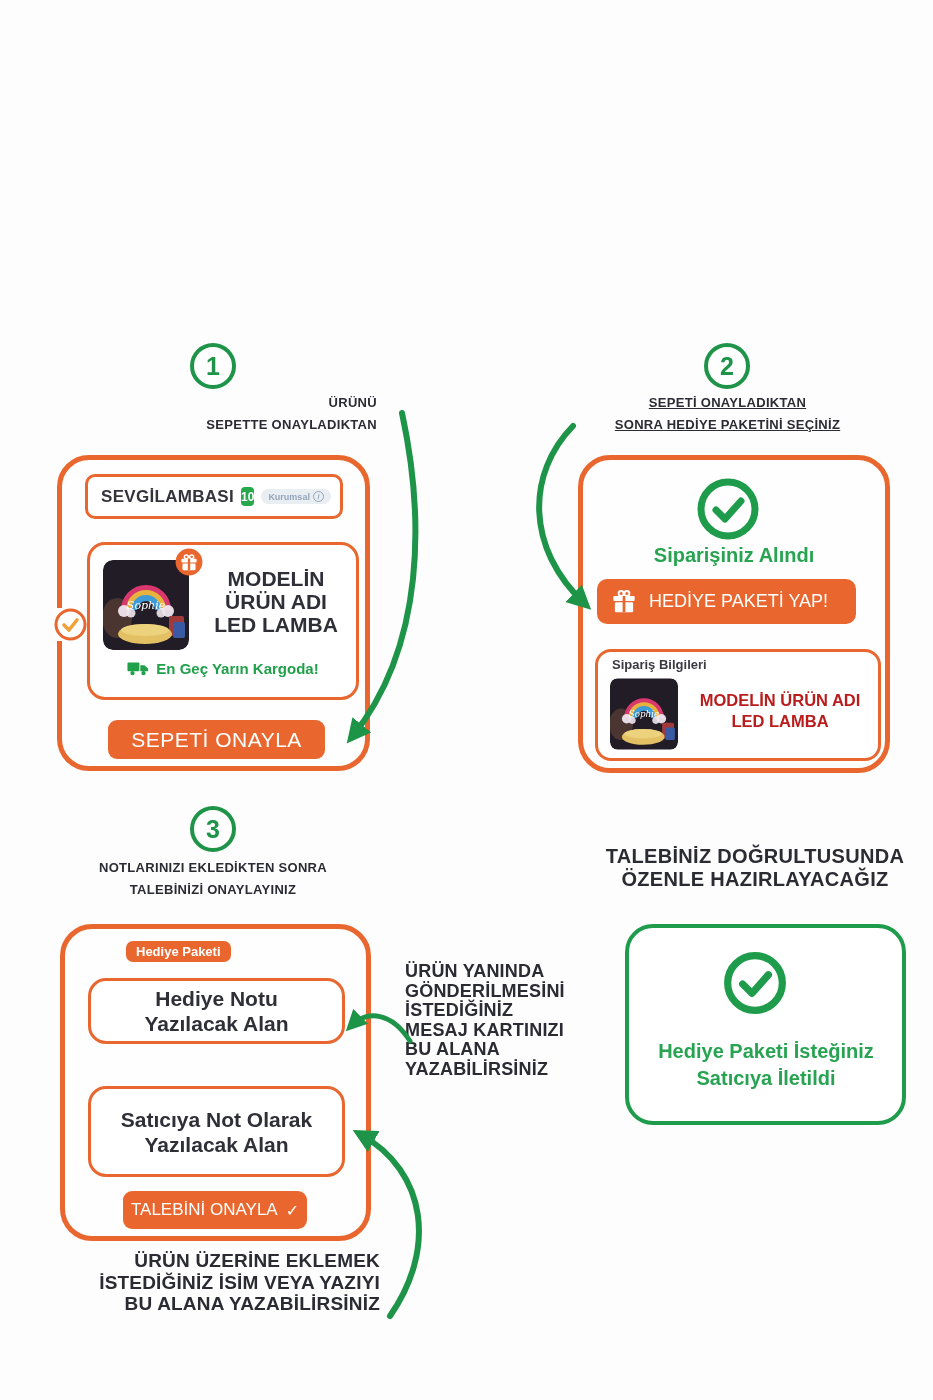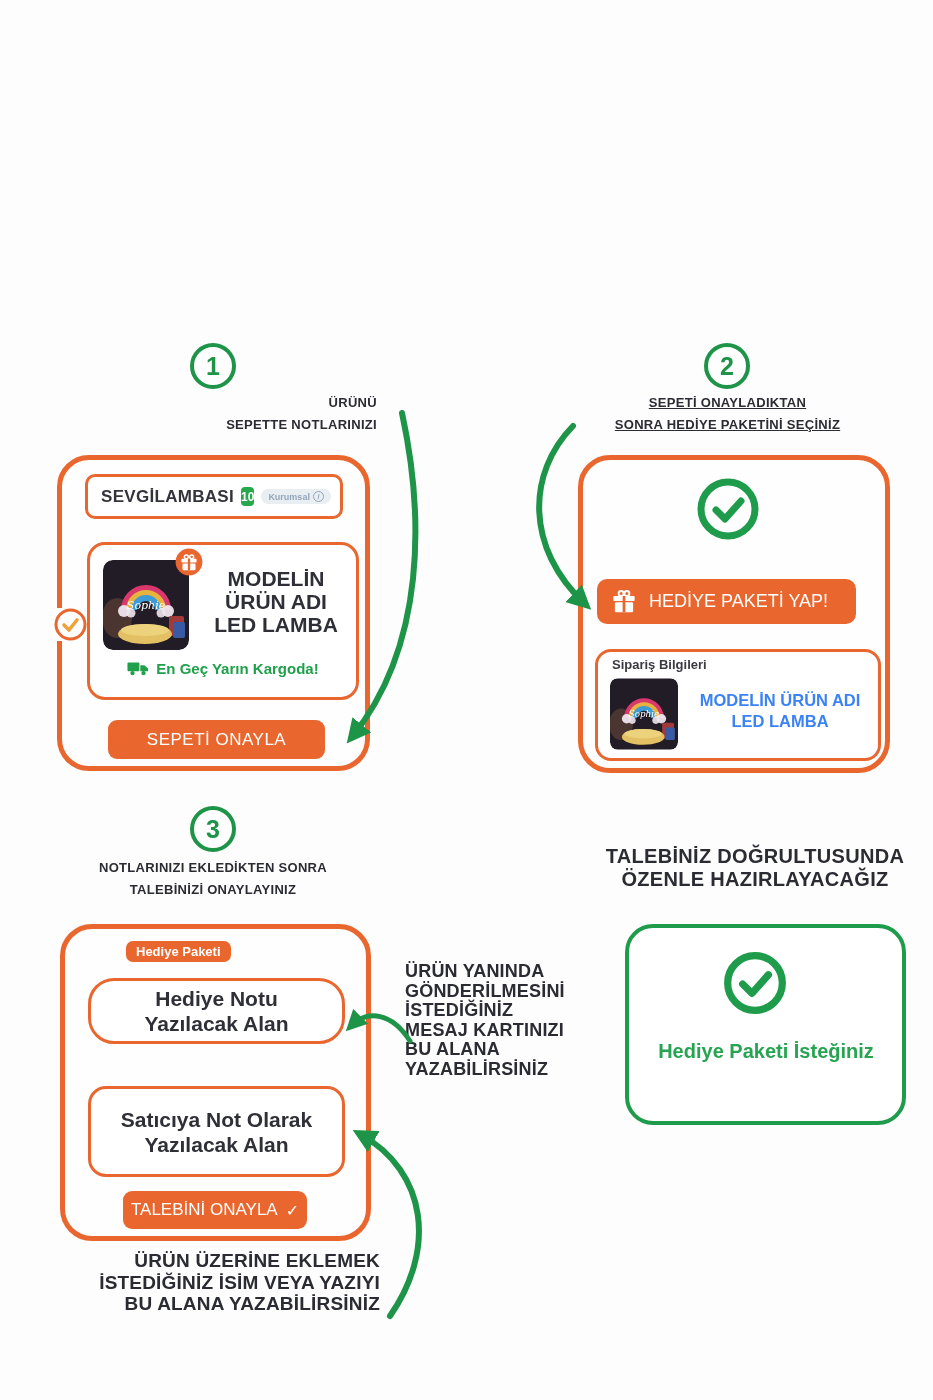--- a/index.html
+++ b/index.html
@@ -44,21 +44,21 @@
 <body>
 
 <div class="canvas">
 
 
   <div class="step-badge" style="left:190px;top:343px;">
     <span>1</span>
   </div>
   <div class="caption right" style="left:40px;top:392px;width:337px;">
     <div>ÜRÜNÜ</div>
-    <div>SEPETTE NOTLARINIZI</div>
+    <div>SEPETTE ONAYLADIKTAN</div>
   </div>
 
   <div class="ocard" style="left:57px;top:455px;width:313px;height:316px;"></div>
 
   <div class="icard storebar z2" style="left:85px;top:474px;width:258px;height:45px;border-radius:10px;">
     <span class="store-name">SEVGİLAMBASI</span>
     <span class="score">10</span>
     <span class="pill">
       <span>Kurumsal</span>
       <span class="pill-info">i</span>
@@ -99,21 +99,21 @@
   <div class="ship z2" style="left:100px;top:660px;width:246px;">
     <svg width="22" height="15" viewBox="0 0 24 16">
       <rect x="0.5" y="1.5" width="13" height="9.5" rx="1" fill="#21a04b"></rect>
       <path d="M14.5 4.5 h4.5 l4 3.5 v3 h-8.5 z" fill="#21a04b"></path>
       <circle cx="6" cy="13" r="2.4" fill="#21a04b"></circle>
       <circle cx="18" cy="13" r="2.4" fill="#21a04b"></circle>
     </svg>
     <span>En Geç Yarın Kargoda!</span>
   </div>
 
-  <button class="btn z2" style="left:108px;top:720px;width:217px;height:39px;font-size:17px;letter-spacing:.5px;">SEPETİ ONAYLA</button>
+  <button class="btn z2" style="left:108px;top:720px;width:217px;height:39px;font-size:21px;letter-spacing:.5px;">SEPETİ ONAYLA</button>
 
   <svg class="bullet" style="left:54px;top:608px;" width="33" height="33" viewBox="0 0 33 33">
     <circle cx="16.5" cy="16.5" r="14.5" fill="#fff" stroke="#e9672e" stroke-width="3"></circle>
     <path d="M10 17 L15 22 L23 12" fill="none" stroke="#f0a13a" stroke-width="3.6" stroke-linecap="round" stroke-linejoin="round"></path>
   </svg>
 
   <svg class="abs z3" style="left:322px;top:405px;" width="105" height="350" viewBox="0 0 105 350">
     <defs>
         <marker id="m1" viewBox="0 0 10 10" refX="6.5" refY="5" markerWidth="4" markerHeight="4" orient="auto">
           <path d="M0 0 L10 5 L0 10 z" fill="#1e9448"></path>
@@ -129,20 +129,21 @@
     <div>SEPETİ ONAYLADIKTAN</div>
     <div>SONRA HEDİYE PAKETİNİ SEÇİNİZ</div>
   </div>
 
   <div class="ocard" style="left:578px;top:455px;width:312px;height:318px;"></div>
 
   <svg class="abs z2" style="left:696px;top:477px;" width="64" height="64" viewBox="0 0 64 64">
     <circle cx="32" cy="32" r="27" fill="none" stroke="#1e9c4b" stroke-width="7"></circle>
     <path d="M20 33 L29 42 L45 24" fill="none" stroke="#1e9c4b" stroke-width="7" stroke-linecap="round" stroke-linejoin="round"></path>
   </svg>
+  <div class="status-green" style="left:578px;top:544px;width:312px;">Siparişiniz Alındı</div>
 
   <button class="btn z2" style="left:597px;top:579px;width:259px;height:45px;font-size:18px;gap:10px;border-radius:10px;justify-content:flex-start;padding-left:12px;">
     <svg width="30" height="30" viewBox="0 0 24 24">
       <circle cx="9.7" cy="5.2" r="2" fill="none" stroke="#fff" stroke-width="1.5"></circle>
       <circle cx="14.3" cy="5.2" r="2" fill="none" stroke="#fff" stroke-width="1.5"></circle>
       <rect x="3.5" y="7.2" width="17" height="4" rx="0.9" fill="#fff"></rect>
       <rect x="4.7" y="12.2" width="14.6" height="8" rx="1" fill="#fff"></rect>
       <rect x="10.9" y="7.2" width="2.2" height="13" fill="#e9672e"></rect>
     </svg>
     <span>HEDİYE PAKETİ YAP!</span>
@@ -159,21 +160,21 @@
     <circle cx="21" cy="51" r="6" fill="#efe6ee" opacity="0.95"></circle>
     <circle cx="28" cy="53" r="4.5" fill="#efe6ee" opacity="0.9"></circle>
     <circle cx="65" cy="51" r="6" fill="#efe6ee" opacity="0.95"></circle>
     <circle cx="58" cy="53" r="4.5" fill="#efe6ee" opacity="0.9"></circle>
     <text x="43" y="49" text-anchor="middle" font-family="DejaVu Serif, serif" font-style="italic" font-size="11" fill="#ffffff">Sophie</text>
     <rect x="66" y="56" width="15" height="20" rx="2" fill="#a33a3a"></rect>
     <rect x="70" y="62" width="12" height="16" rx="2" fill="#3a5aa3"></rect>
     <ellipse cx="42" cy="74" rx="27" ry="10" fill="#e3c063"></ellipse>
     <ellipse cx="42" cy="70" rx="24" ry="6" fill="#edd27e"></ellipse>
   </svg>
-  <div class="abs z3" style="left:685px;top:690px;width:190px;text-align:center;font-size:16.5px;font-weight:bold;line-height:21px;color:#3b82f6;">
+  <div class="abs z3" style="left:685px;top:690px;width:190px;text-align:center;font-size:16.5px;font-weight:bold;line-height:21px;color:#b91c1c;">
     <div>MODELİN ÜRÜN ADI</div>
     <div>LED LAMBA</div>
   </div>
 
   <svg class="abs z3" style="left:533px;top:418px;" width="72" height="205" viewBox="0 0 72 205">
     <defs>
         <marker id="m2" viewBox="0 0 10 10" refX="6.5" refY="5" markerWidth="4" markerHeight="4" orient="auto">
           <path d="M0 0 L10 5 L0 10 z" fill="#1e9448"></path>
         </marker>
       </defs>
@@ -184,21 +185,21 @@
     <span>3</span>
   </div>
   <div class="caption center" style="left:23px;top:857px;width:380px;">
     <div>NOTLARINIZI EKLEDİKTEN SONRA</div>
     <div>TALEBİNİZİ ONAYLAYINIZ</div>
   </div>
 
   <div class="ocard" style="left:60px;top:924px;width:311px;height:317px;"></div>
   <div class="tag z2" style="left:84px;top:941px;margin-left:42px;">Hediye Paketi</div>
 
-  <div class="icard z2" style="left:88px;top:978px;width:257px;height:66px;border-radius:26px;">
+  <div class="icard z2" style="left:88px;top:978px;width:257px;height:66px;border-radius:18px;">
     <div class="notebox-text">
       <div>Hediye Notu</div>
       <div>Yazılacak Alan</div>
     </div>
   </div>
   <div class="icard z2" style="left:88px;top:1086px;width:257px;height:91px;border-radius:18px;">
     <div class="notebox-text">
       <div>Satıcıya Not Olarak</div>
       <div>Yazılacak Alan</div>
     </div>
@@ -247,15 +248,16 @@
     <div>ÖZENLE HAZIRLAYACAĞIZ</div>
   </div>
 
   <div class="greenbox" style="left:625px;top:924px;width:281px;height:201px;"></div>
   <svg class="abs z2" style="left:722px;top:950px;" width="66" height="66" viewBox="0 0 64 64">
     <circle cx="32" cy="32" r="26.5" fill="none" stroke="#1e9c4b" stroke-width="7"></circle>
     <path d="M20 33 L29 42 L45 24" fill="none" stroke="#1e9c4b" stroke-width="7" stroke-linecap="round" stroke-linejoin="round"></path>
   </svg>
   <div class="gtext" style="left:636px;top:1038px;width:260px;">
     <div>Hediye Paketi İsteğiniz</div>
+    <div>Satıcıya İletildi</div>
   </div>
 
 </div>
 
 </body></html>

